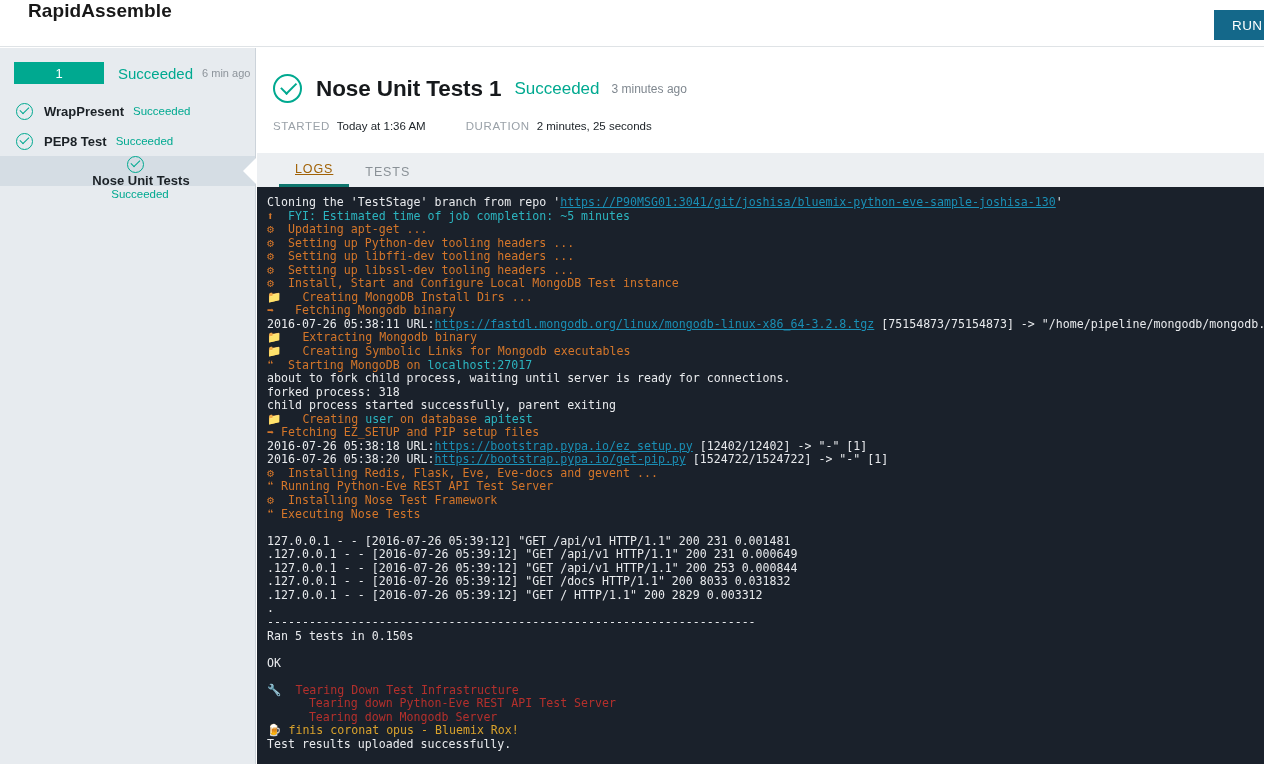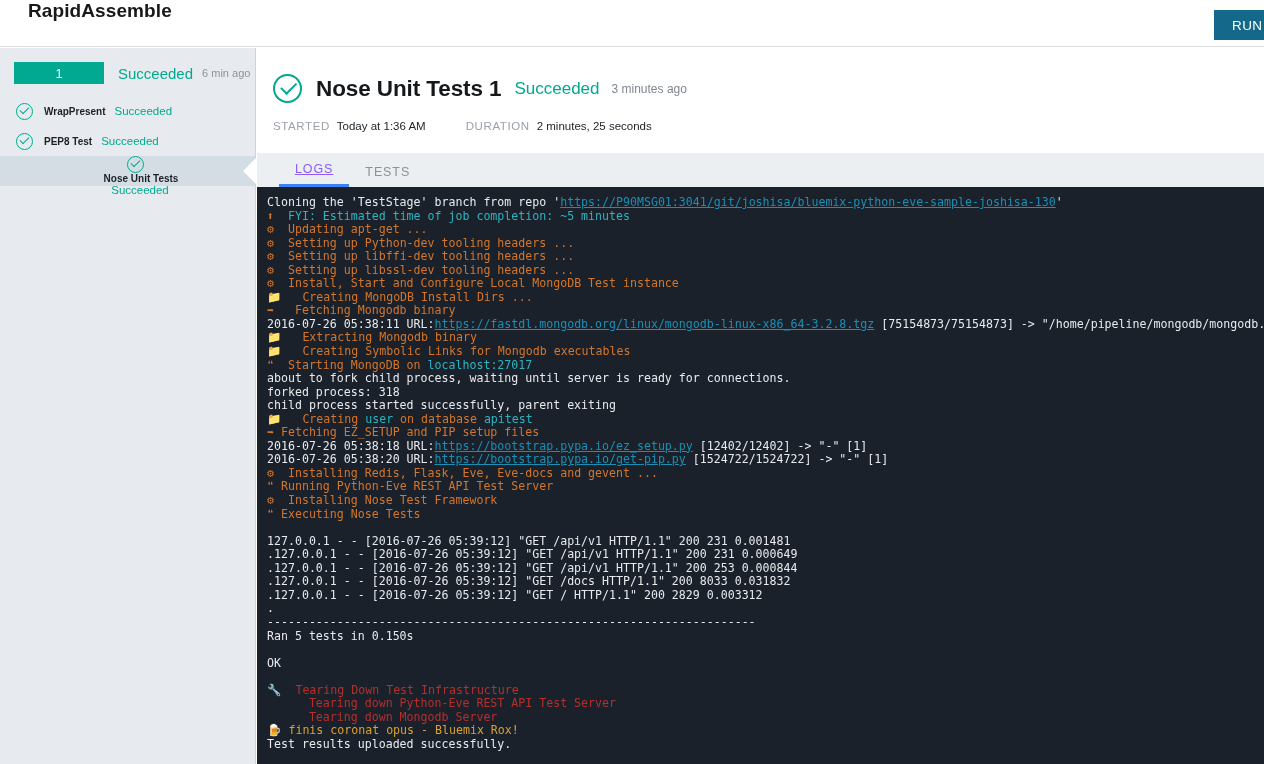--- a/index.html
+++ b/index.html
@@ -85,21 +85,21 @@
   .circle-check::before {
     content: ""; position: absolute;
     left: 3.3px; top: 3.4px;
     width: 7.5px; height: 4px;
     border-left: 1.6px solid #00a990;
     border-bottom: 1.6px solid #00a990;
     transform: rotate(-45deg);
   }
   .stage-name {
     margin-left: 11px;
-    font-size: 10px; font-weight: bold;
+    font-size: 13px; font-weight: bold;
     color: #1b2126;
   }
   .stage-status {
     margin-left: 9px;
     font-size: 11.5px; color: #00a990;
   }
 
   
   .main {
     position: absolute; top: 48px; left: 257px;
@@ -154,22 +154,22 @@
     padding-left: 22px;
   }
   .tab {
     font-size: 12.5px;
     letter-spacing: .9px;
     color: #8a9197;
     padding: 0 16px 8px 16px;
     cursor: pointer;
   }
   .tab.active {
-    color: #8b5cf6;
-    border-bottom: 3px solid #3b82f6;
+    color: #a16207;
+    border-bottom: 3px solid #0f766e;
     text-decoration: underline;
   }
 
   
   .console {
     background: #1a212b;
     width: 1007px;
     height: 612px;
     padding: 9px 0 0 10px;
     overflow: hidden;

